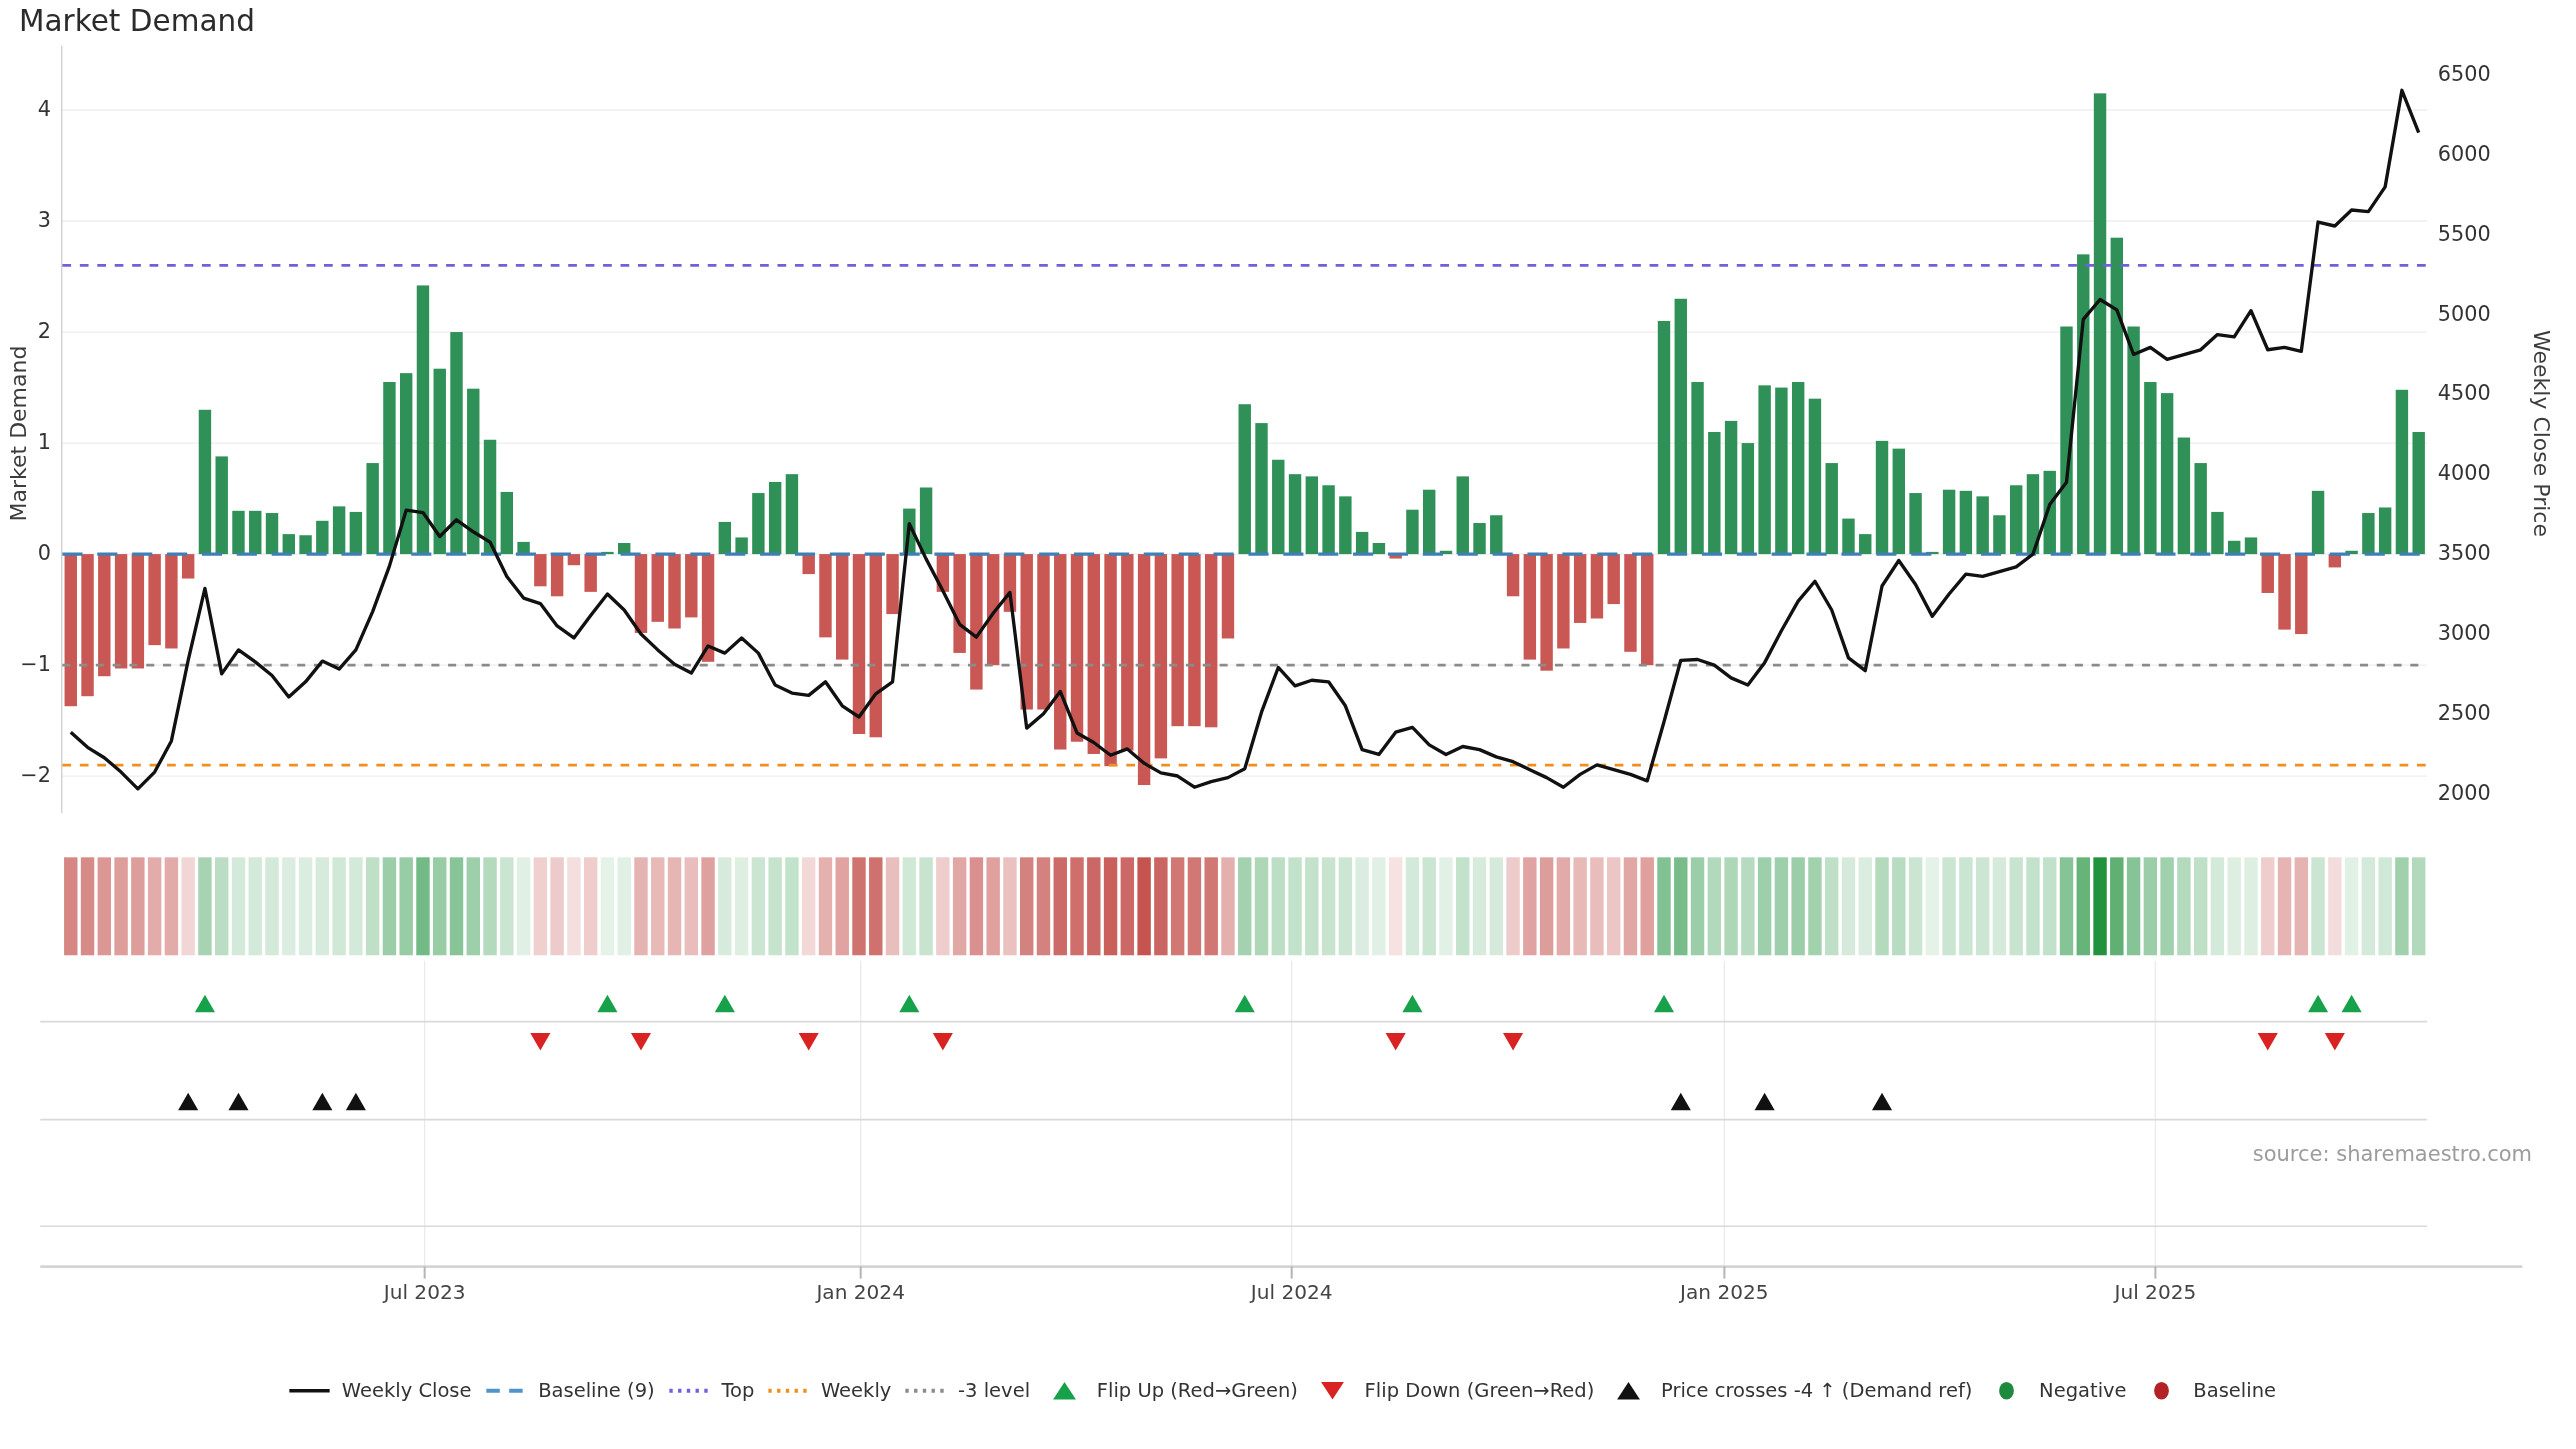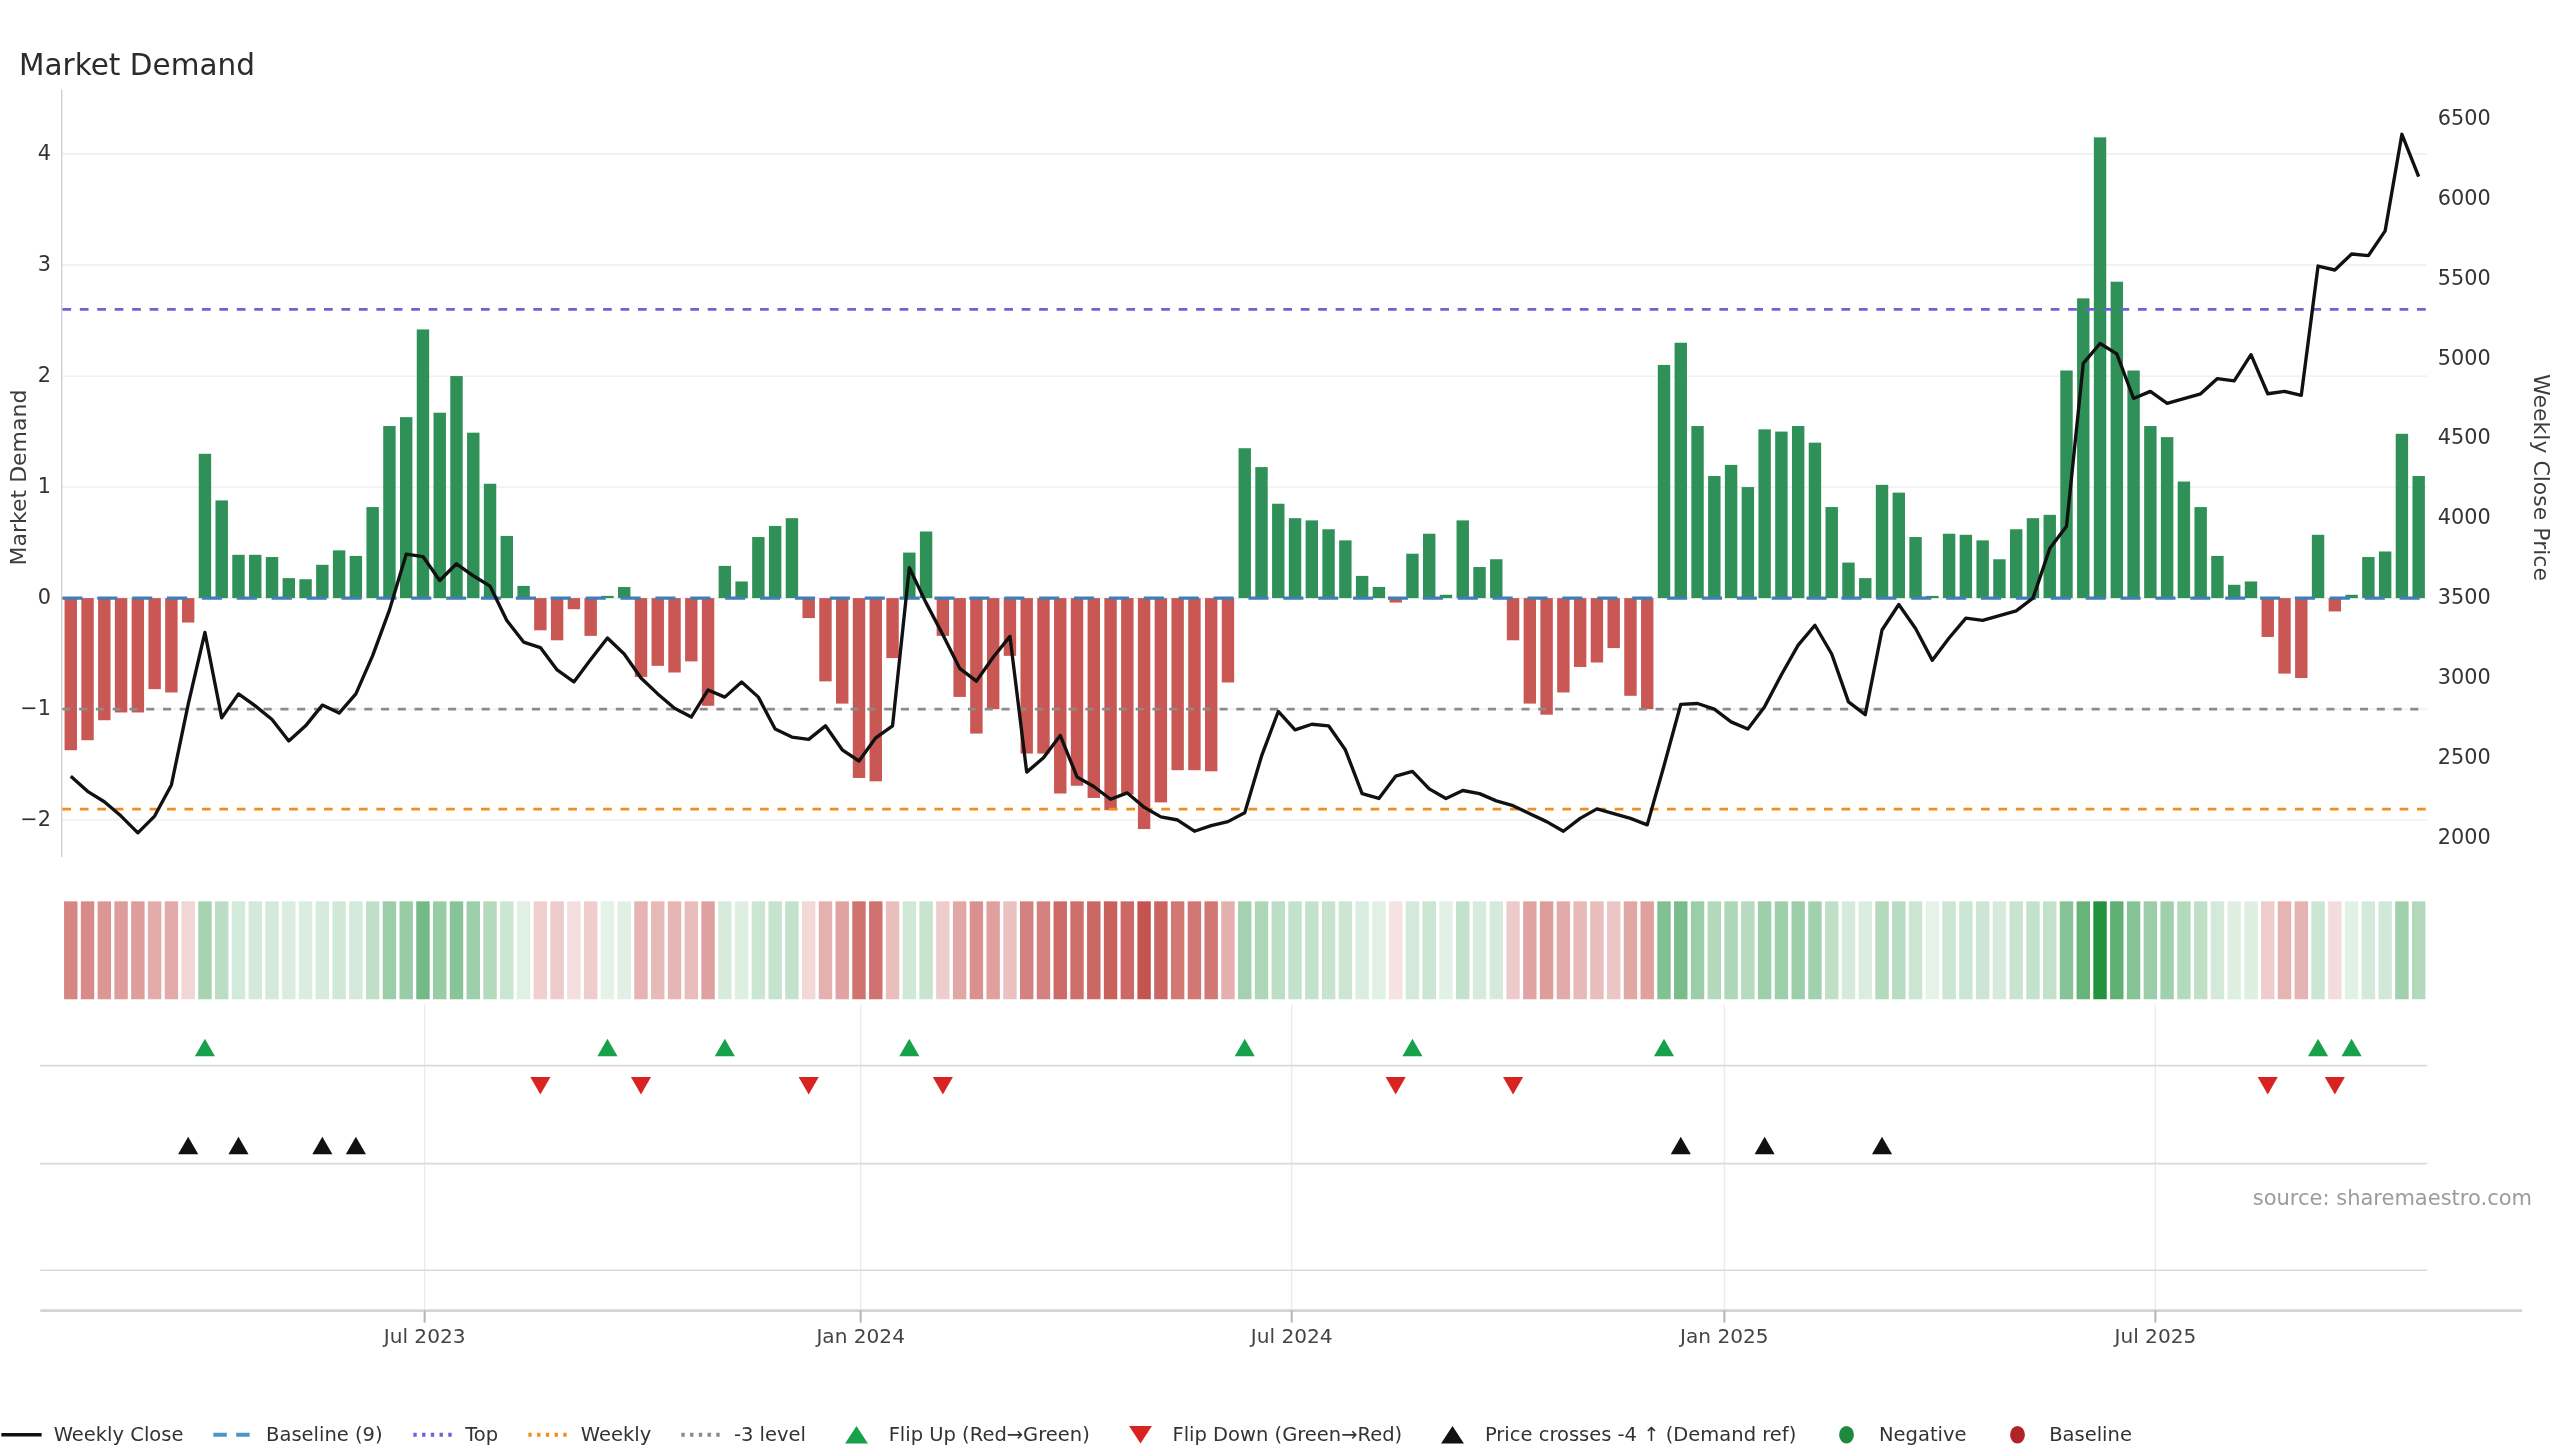--- a/index.html
+++ b/index.html
@@ -1,27 +1,27 @@
 <!DOCTYPE html>
 <html style="font-size:10.7px"><head>
 <meta charset="utf-8">
 <style>
   html,body{margin:0;padding:0;background:#ffffff;}
   body{width:2576px;height:1449px;position:relative;overflow:hidden;
        font-family:"DejaVu Sans","Liberation Sans",sans-serif;color:#333;}
-  .stage{position:absolute;inset:0;margin-top:44px;}
+  .stage{position:absolute;inset:0;}
   .page-title{position:absolute;left:19px;top:4px;font-size:29.5px;color:#2b2b2b;}
   .ylab-left{position:absolute;left:-156px;top:421px;width:349px;text-align:center;
              transform:rotate(-90deg);font-size:22px;color:#3c3c3c;}
   .ylab-right{position:absolute;left:2367px;top:421px;width:349px;text-align:center;
              transform:rotate(90deg);font-size:22px;color:#3c3c3c;}
   .source{position:absolute;right:44px;top:1142px;font-size:21px;color:#9c9c9c;}
   #chart{position:absolute;left:0;top:0;}
   .legend{position:absolute;left:0;top:1379px;width:2276px;display:flex;
-          justify-content:flex-start;align-items:center;gap:29px;}
+          justify-content:flex-end;align-items:center;gap:13px;}
   .leg-item{display:flex;align-items:center;gap:10.7px;white-space:nowrap;}
   .leg-label{font-size:19.5px;color:#333;}
 </style>
 </head>
 <body>
 
 <div class="stage">
   <div class="page-title">Market Demand</div>
   <div class="ylab-left">Market Demand</div>
   <div class="ylab-right">Weekly Close Price</div>

